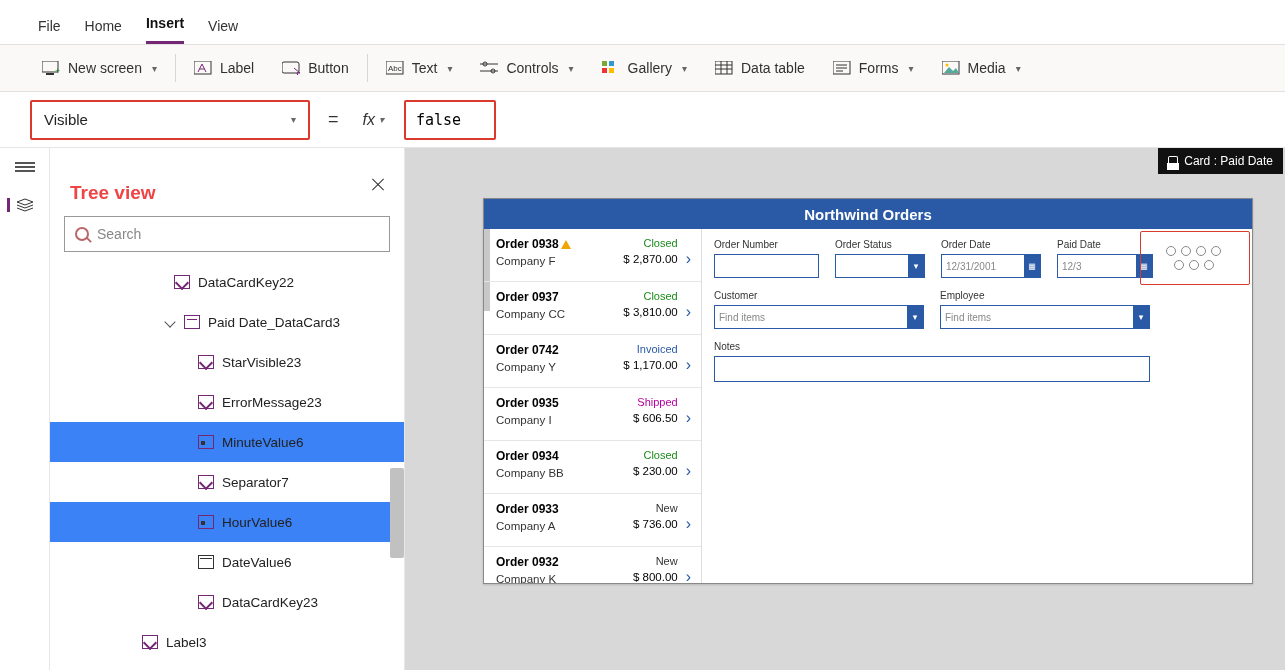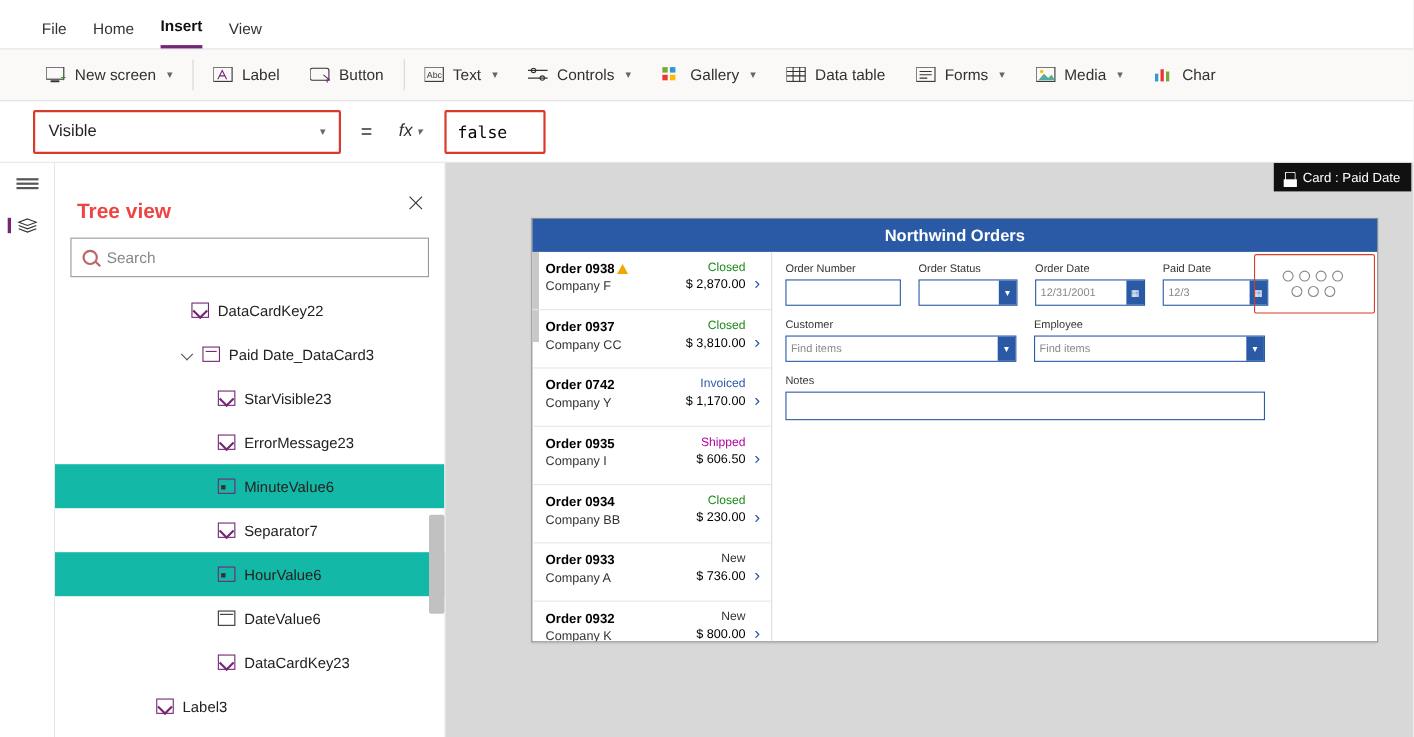--- a/index.html
+++ b/index.html
@@ -41,21 +41,21 @@
   .tree-close::before, .tree-close::after { content: ""; position: absolute; left: 0; top: 7px; width: 16px; height: 1px; background: #333; }
   .tree-close::before { transform: rotate(45deg); }
   .tree-close::after  { transform: rotate(-45deg); }
   .search-row { padding: 0 14px 10px 14px; }
   .search-box { height: 36px; border: 1px solid #999; display: flex; align-items: center; padding: 0 10px; gap: 8px; color: #888; font-size: 14px; }
   .search-icon { width: 14px; height: 14px; border: 2px solid #b66; border-radius: 50%; position: relative; }
   .search-icon::after { content: ""; position: absolute; width: 6px; height: 2px; background: #b66; right: -5px; bottom: -2px; transform: rotate(45deg); }
 
   .tree-list { flex: 1; overflow: hidden; font-size: 13.5px; color: #222; position: relative; }
   .tree-item { display: flex; align-items: center; height: 40px; gap: 8px; }
-  .tree-item.sel { background: #14b8a6; }
+  .tree-item.sel { background: #3b82f6; }
   .ti-icon { width: 16px; height: 14px; border: 1px solid #742774; position: relative; flex: none; }
   .ti-icon.label::after { content: ""; position: absolute; left: 2px; top: 2px; width: 8px; height: 8px; border-left: 2px solid #742774; border-bottom: 2px solid #742774; transform: rotate(-45deg); }
   .ti-icon.input::after { content: ""; position: absolute; left: 2px; top: 5px; width: 4px; height: 4px; background: #333; }
   .ti-icon.card { border: 1px solid #742774; }
   .ti-icon.card::before { content: ""; position: absolute; left: 2px; top: 3px; right: 2px; height: 1px; background: #742774; }
   .ti-icon.date { border: 1px solid #333; }
   .ti-icon.date::before { content: ""; position: absolute; left: 1px; right: 1px; top: 2px; height: 1px; background: #333; }
   .ti-caret { width: 8px; height: 8px; border-left: 1px solid #555; border-bottom: 1px solid #555; transform: rotate(-45deg); margin-right: 2px; }
 
   .tree-scrollbar { position: absolute; right: 0; top: 320px; width: 14px; height: 90px; background: #c1c1c1; border-radius: 2px; }
@@ -205,30 +205,20 @@
     <span class="r-icon">
       <svg width="18" height="14">
           <rect x="0" y="0" width="17" height="13" fill="none" stroke="#333"></rect>
           <circle cx="5" cy="4" r="1.5" fill="#fb0"></circle>
           <path d="M2 12 L7 6 L11 10 L14 7 L17 12 Z" fill="#5a9"></path>
         </svg>
     </span>
     <span>Media</span>
     <span class="chev">▾</span>
   </div>
-  <div class="group">
-    <span class="r-icon">
-      <svg width="18" height="14">
-          <rect x="1" y="6" width="3" height="7" fill="#39c"></rect>
-          <rect x="6" y="2" width="3" height="11" fill="#e33"></rect>
-          <rect x="11" y="4" width="3" height="9" fill="#7a3"></rect>
-        </svg>
-    </span>
-    <span>Char</span>
-  </div>
 </div>
 
 <div class="formula-bar">
   <div class="prop-select red-box">
     <span>Visible</span>
     <span class="chev">▾</span>
   </div>
   <div class="equals">=</div>
   <div class="fx-box">
     <span>fx</span>

